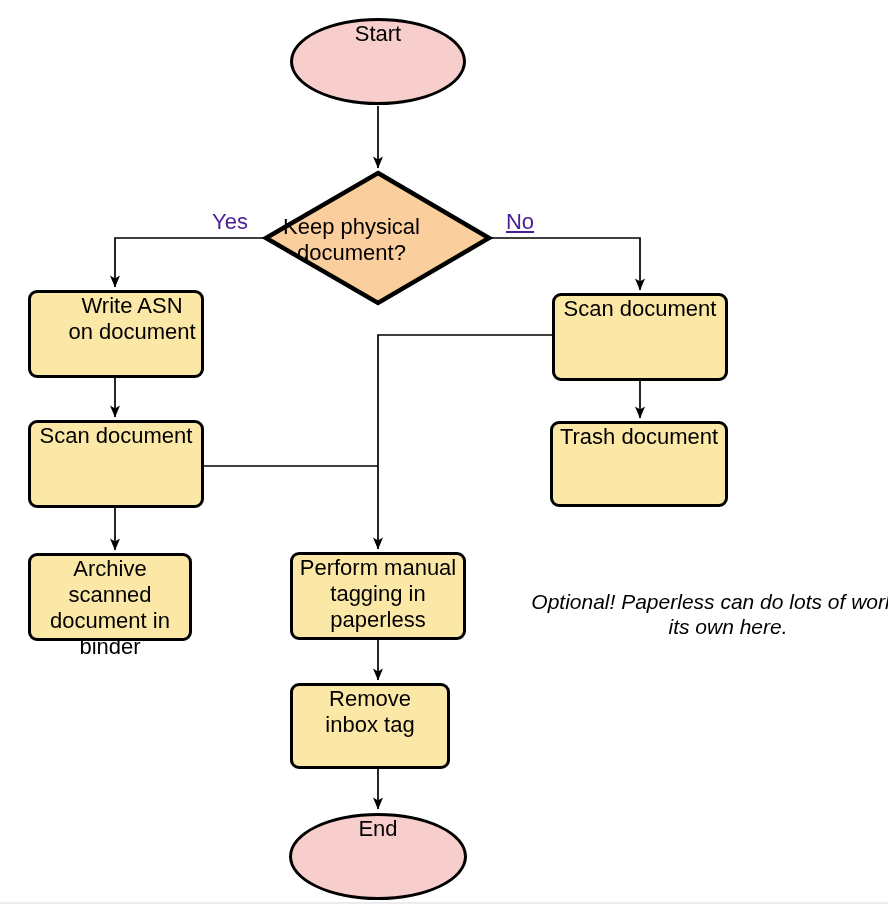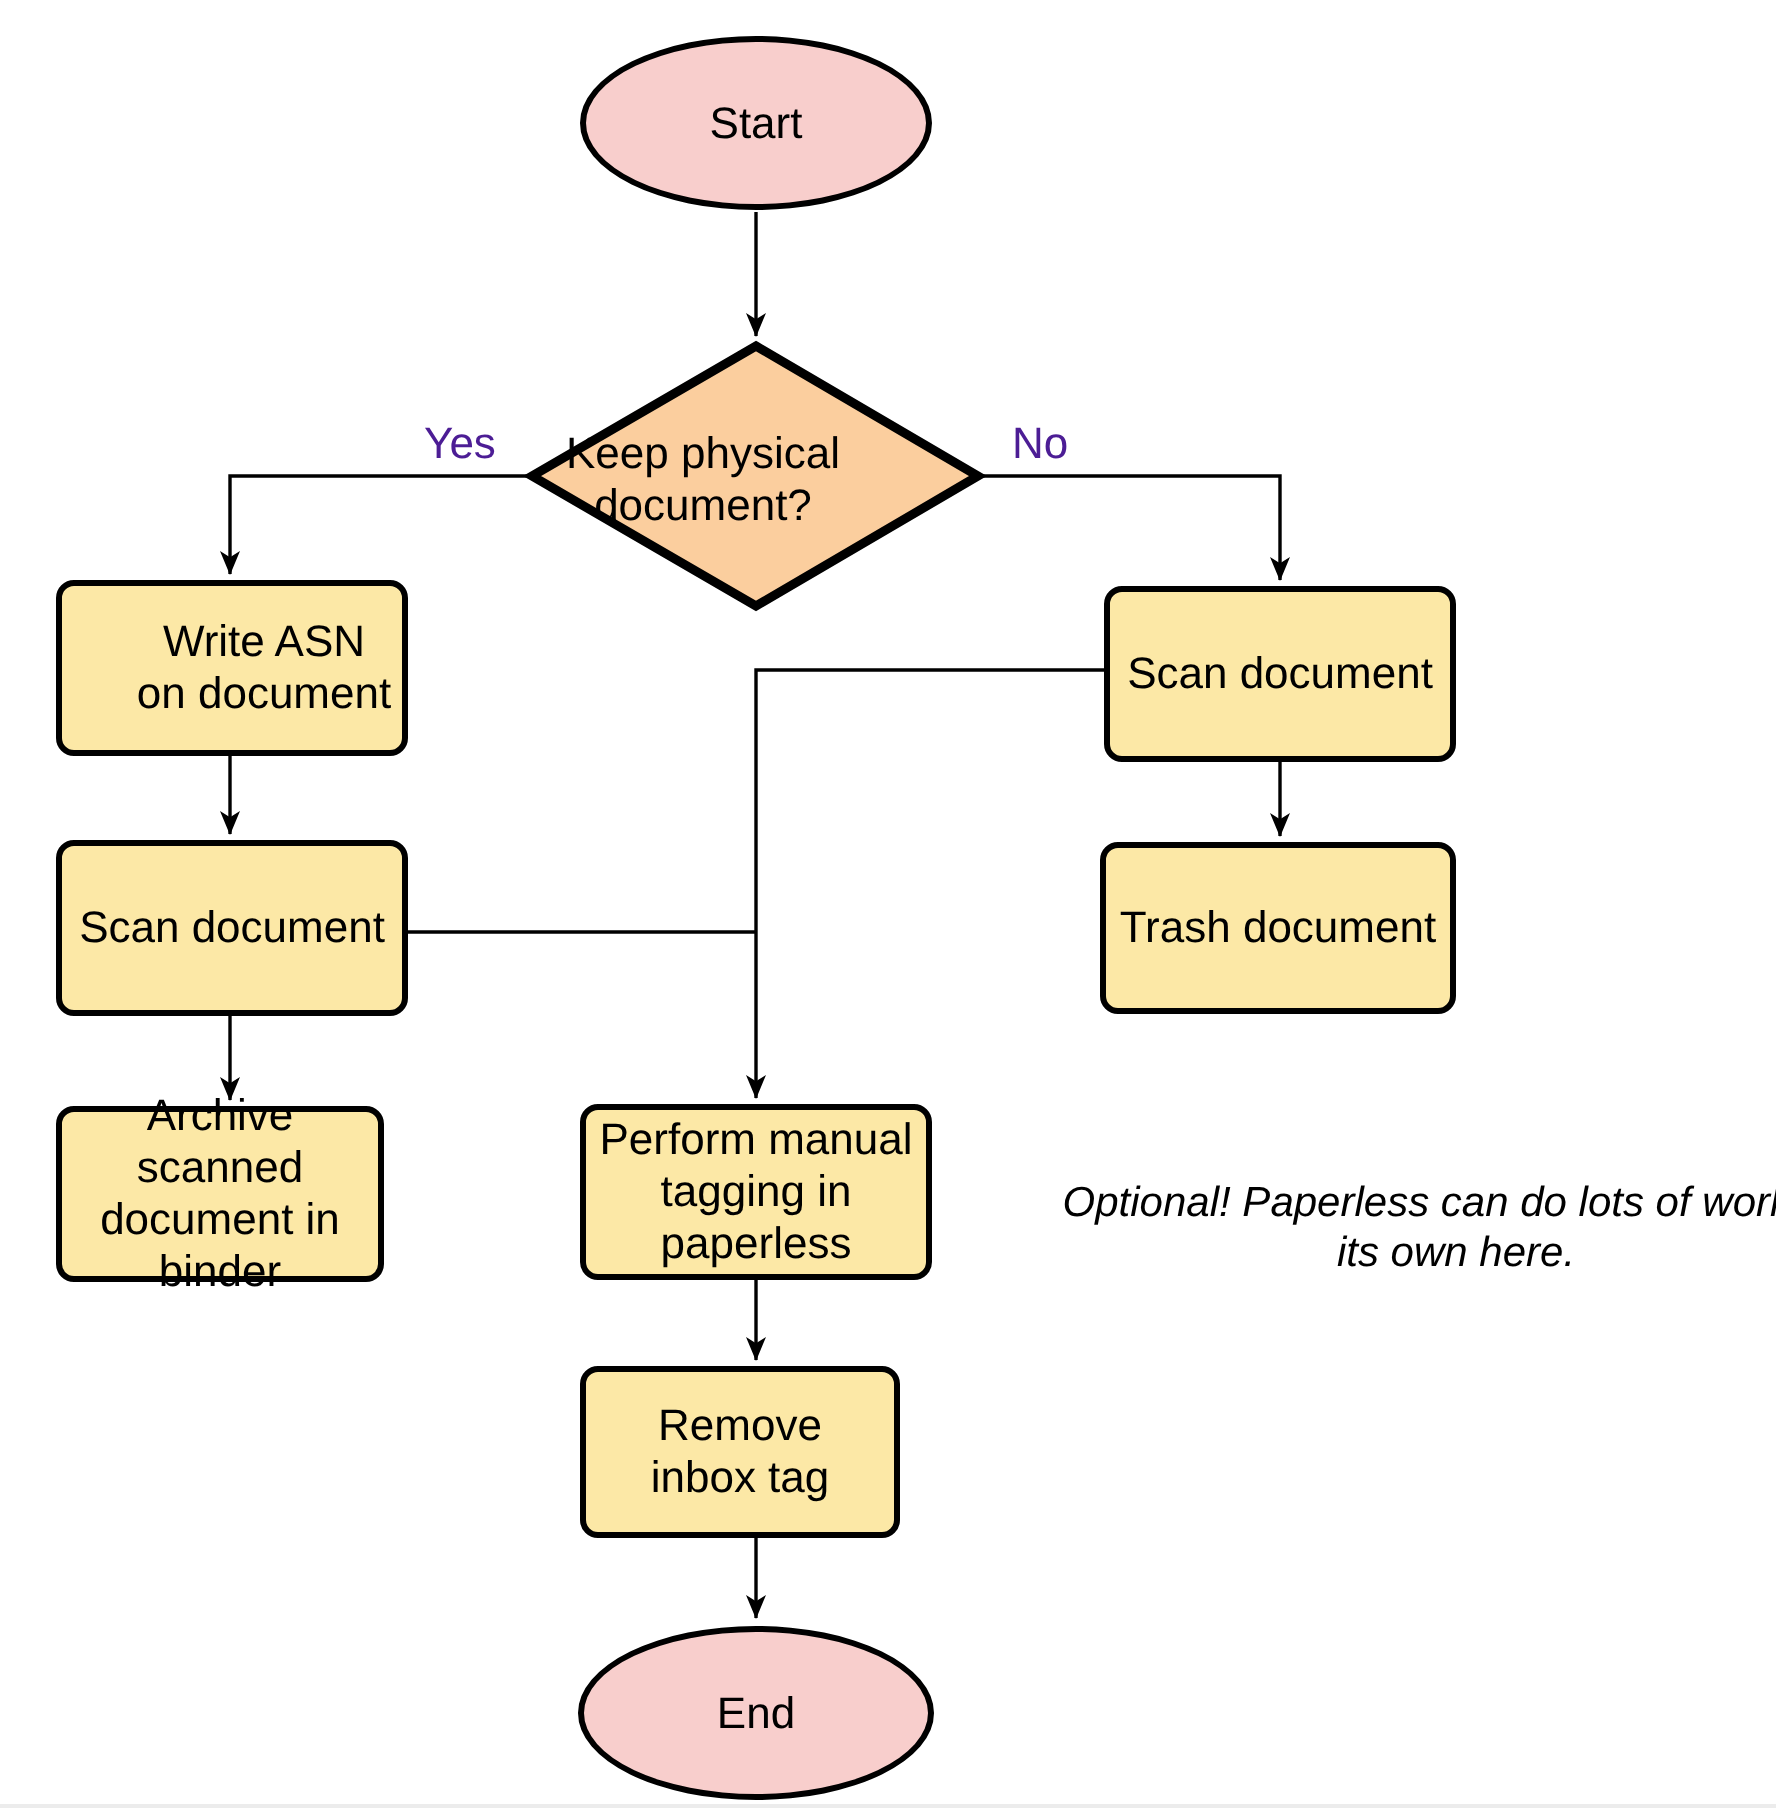--- a/index.html
+++ b/index.html
@@ -33,21 +33,21 @@
     stroke-width: 4.5;
     stroke-linejoin: miter;
   }
   .arrowhead {
     fill: var(--stroke, #000000);
   }
   .node {
     position: absolute;
     box-sizing: border-box;
     display: flex;
-    align-items: center;
+    align-items: flex-start;
     justify-content: center;
   }
   .node .label {
     white-space: pre-line;
     text-align: center;
     font-size: 22px;
     line-height: 26px;
     color: #000000;
   }
   .process {
@@ -128,21 +128,21 @@
     <span class="label">Start</span>
   </div>
 
   <div class="decision-label" style="left:283px; top:212px; width:190px; height:56px;">
     <span class="label">Keep physical
 document?</span>
   </div>
 
   <div class="edge-label" style="left:203px; top:209px; width:54px;">Yes</div>
 
-  <div class="edge-label" style="left:493px; top:209px; width:54px;">No</div>
+  <div class="edge-label" style="left:493px; top:209px; width:54px;text-decoration:underline;">No</div>
 
   <div class="node process" style="left:28px; top:290px; width:176px; height:88px;padding-left:32px;">
     <span class="label">Write ASN
 on document</span>
   </div>
 
   <div class="node process" style="left:28px; top:420px; width:176px; height:88px;">
     <span class="label">Scan document</span>
   </div>
 

